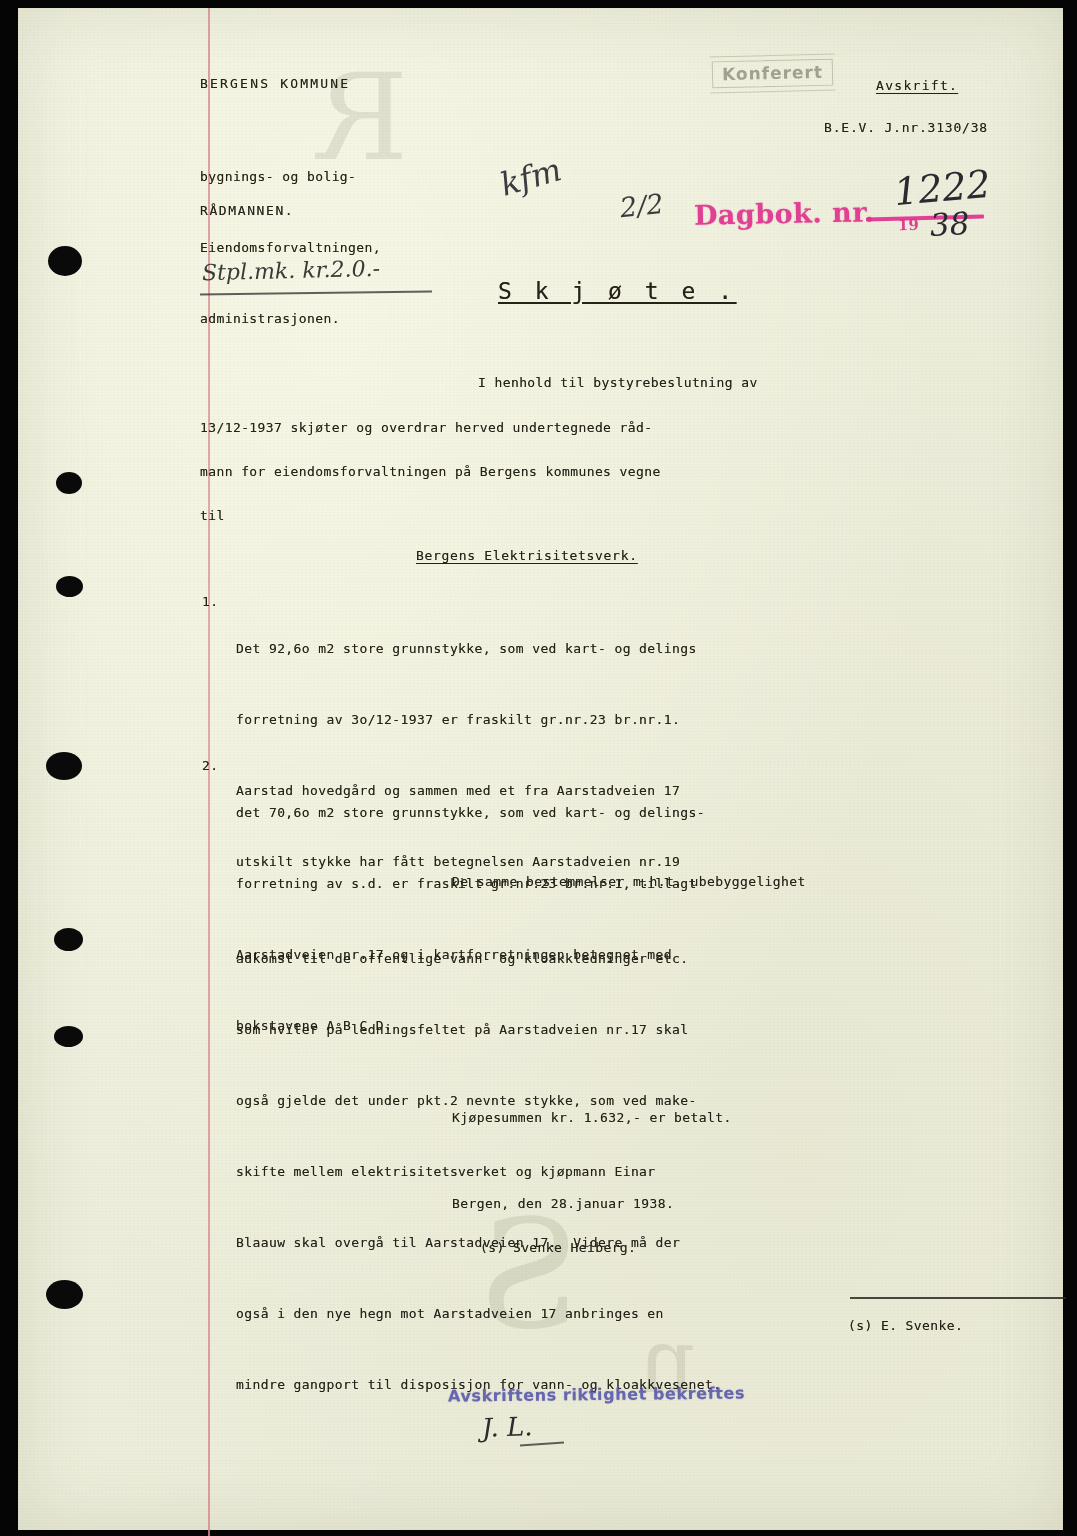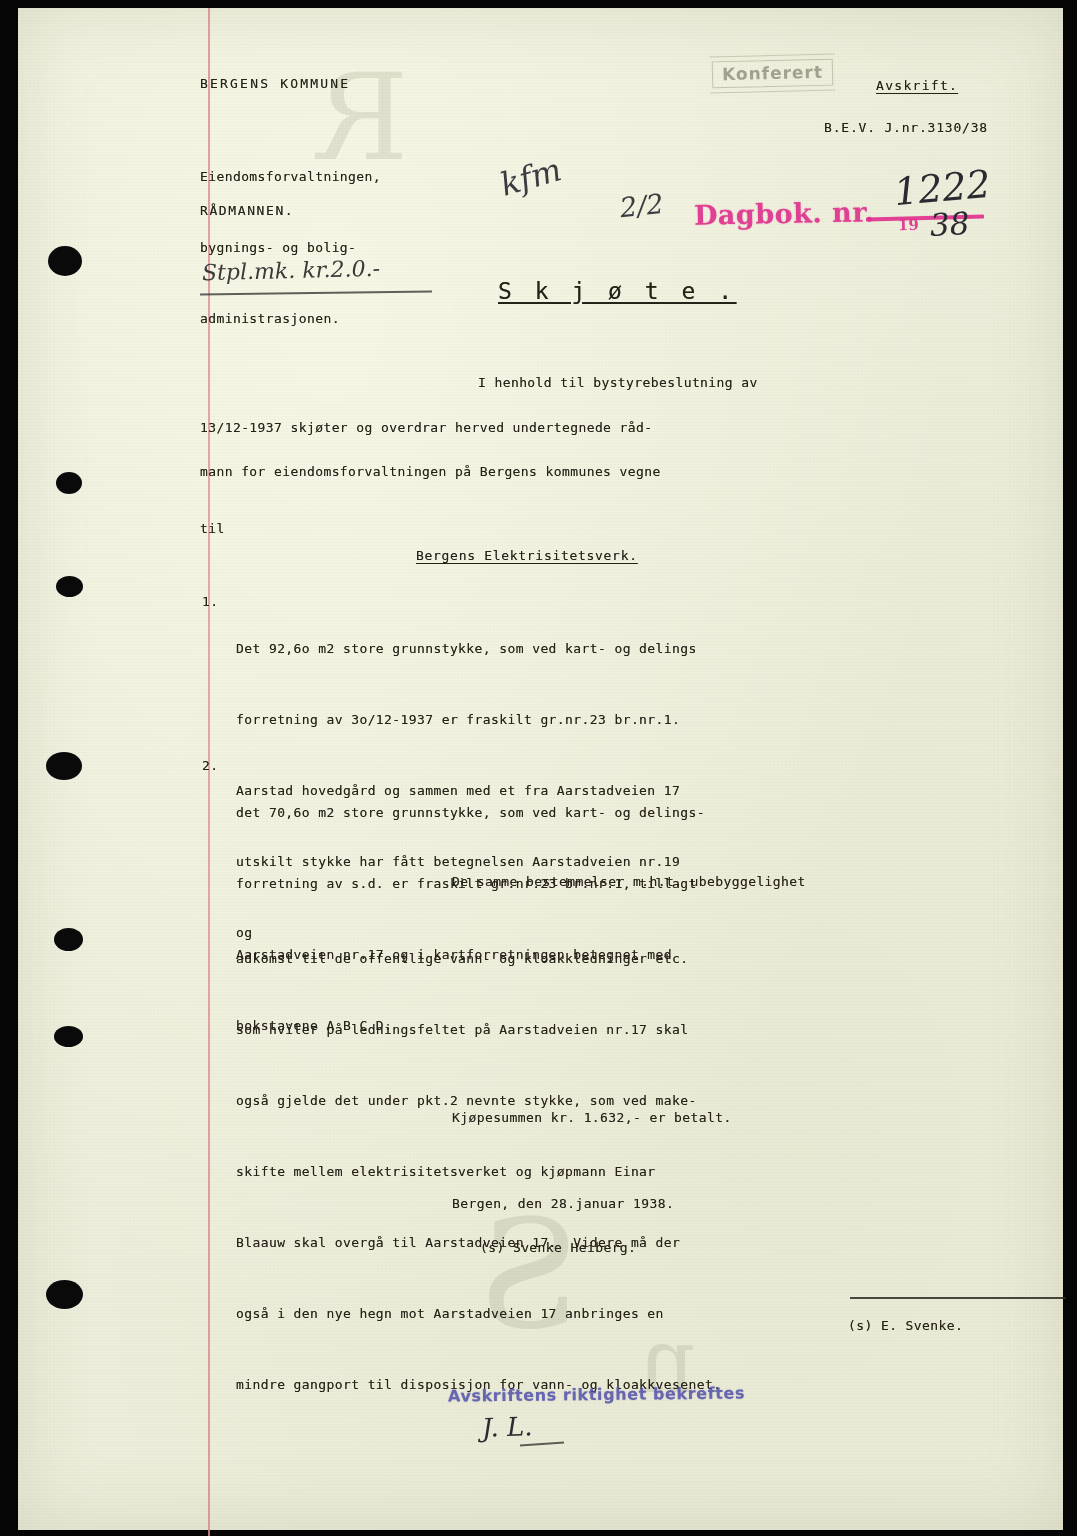--- a/index.html
+++ b/index.html
@@ -154,22 +154,22 @@
   <div class="hole" style="top:472px;left:56px;width:26px;height:22px;"></div>
   <div class="hole" style="top:576px;left:56px;width:27px;height:21px;"></div>
   <div class="hole" style="top:752px;left:46px;width:36px;height:28px;"></div>
   <div class="hole" style="top:928px;left:54px;width:29px;height:23px;"></div>
   <div class="hole" style="top:1026px;left:54px;width:29px;height:21px;"></div>
   <div class="hole" style="top:1280px;left:46px;width:37px;height:29px;"></div>
 
   <div class="tw" style="left:200px;top:76px;letter-spacing:2.2px;">BERGENS KOMMUNE</div>
 
   <div class="blk" style="left:200px;top:122px;">
+    <div class="tw">bygnings- og bolig-</div>
     <div class="tw">Eiendomsforvaltningen,</div>
-    <div class="tw">bygnings- og bolig-</div>
     <div class="tw">administrasjonen.</div>
   </div>
 
   <div class="tw" style="left:200px;top:203px;letter-spacing:1.6px;">RÅDMANNEN.</div>
 
   <div class="konferert" style="left:712px;top:60px;">Konferert</div>
 
   <div class="tw u" style="left:876px;top:78px;letter-spacing:1.3px;">Avskrift.</div>
 
   <div class="tw" style="left:824px;top:120px;letter-spacing:.8px;">B.E.V. J.nr.3130/38</div>
@@ -185,31 +185,30 @@
   <div class="hand" style="left:620px;top:190px;font-size:27px;transform:rotate(-6deg);color:#3b3b40;">2/2</div>
 
   <div class="hand" style="left:202px;top:258px;font-size:22px;transform:rotate(-1.4deg);color:#3a3a38;">Stpl.mk. kr.2.0.-</div>
   <div class="under-hand" style="left:200px;top:292px;width:232px;"></div>
 
   <div class="tw u" style="left:498px;top:278px;letter-spacing:4.5px;font-size:23px;">S k j ø t e .</div>
 
   <div class="tw" style="left:478px;top:375px;">I henhold til bystyrebeslutning av</div>
   <div class="tw" style="left:200px;top:420px;">13/12-1937 skjøter og overdrar herved undertegnede råd-</div>
   <div class="tw" style="left:200px;top:464px;">mann for eiendomsforvaltningen på Bergens kommunes vegne</div>
-  <div class="tw" style="left:200px;top:508px;margin-top:13px;">til</div>
+  <div class="tw" style="left:200px;top:508px;">til</div>
 
   <div class="tw u" style="left:416px;top:548px;letter-spacing:.7px;">Bergens Elektrisitetsverk.</div>
 
   <div class="tw" style="left:202px;top:594px;">1.</div>
   <div class="blk" style="left:236px;top:594px;">
     <div class="tw">Det 92,6o m2 store grunnstykke, som ved kart- og delings</div>
     <div class="tw">forretning av 3o/12-1937 er fraskilt gr.nr.23 br.nr.1.</div>
     <div class="tw">Aarstad hovedgård og sammen med et fra Aarstadveien 17</div>
     <div class="tw">utskilt stykke har fått betegnelsen Aarstadveien nr.19</div>
-    <div class="tw">og</div>
   </div>
 
   <div class="tw" style="left:202px;top:758px;">2.</div>
   <div class="blk" style="left:236px;top:758px;">
     <div class="tw">det 70,6o m2 store grunnstykke, som ved kart- og delings-</div>
     <div class="tw">forretning av s.d. er fraskilt gr.nr.23 br.nr.1, tillagt</div>
     <div class="tw">Aarstadveien nr.17 og i kartforretningen betegnet med</div>
     <div class="tw">bokstavene A B C D.</div>
   </div>
 

